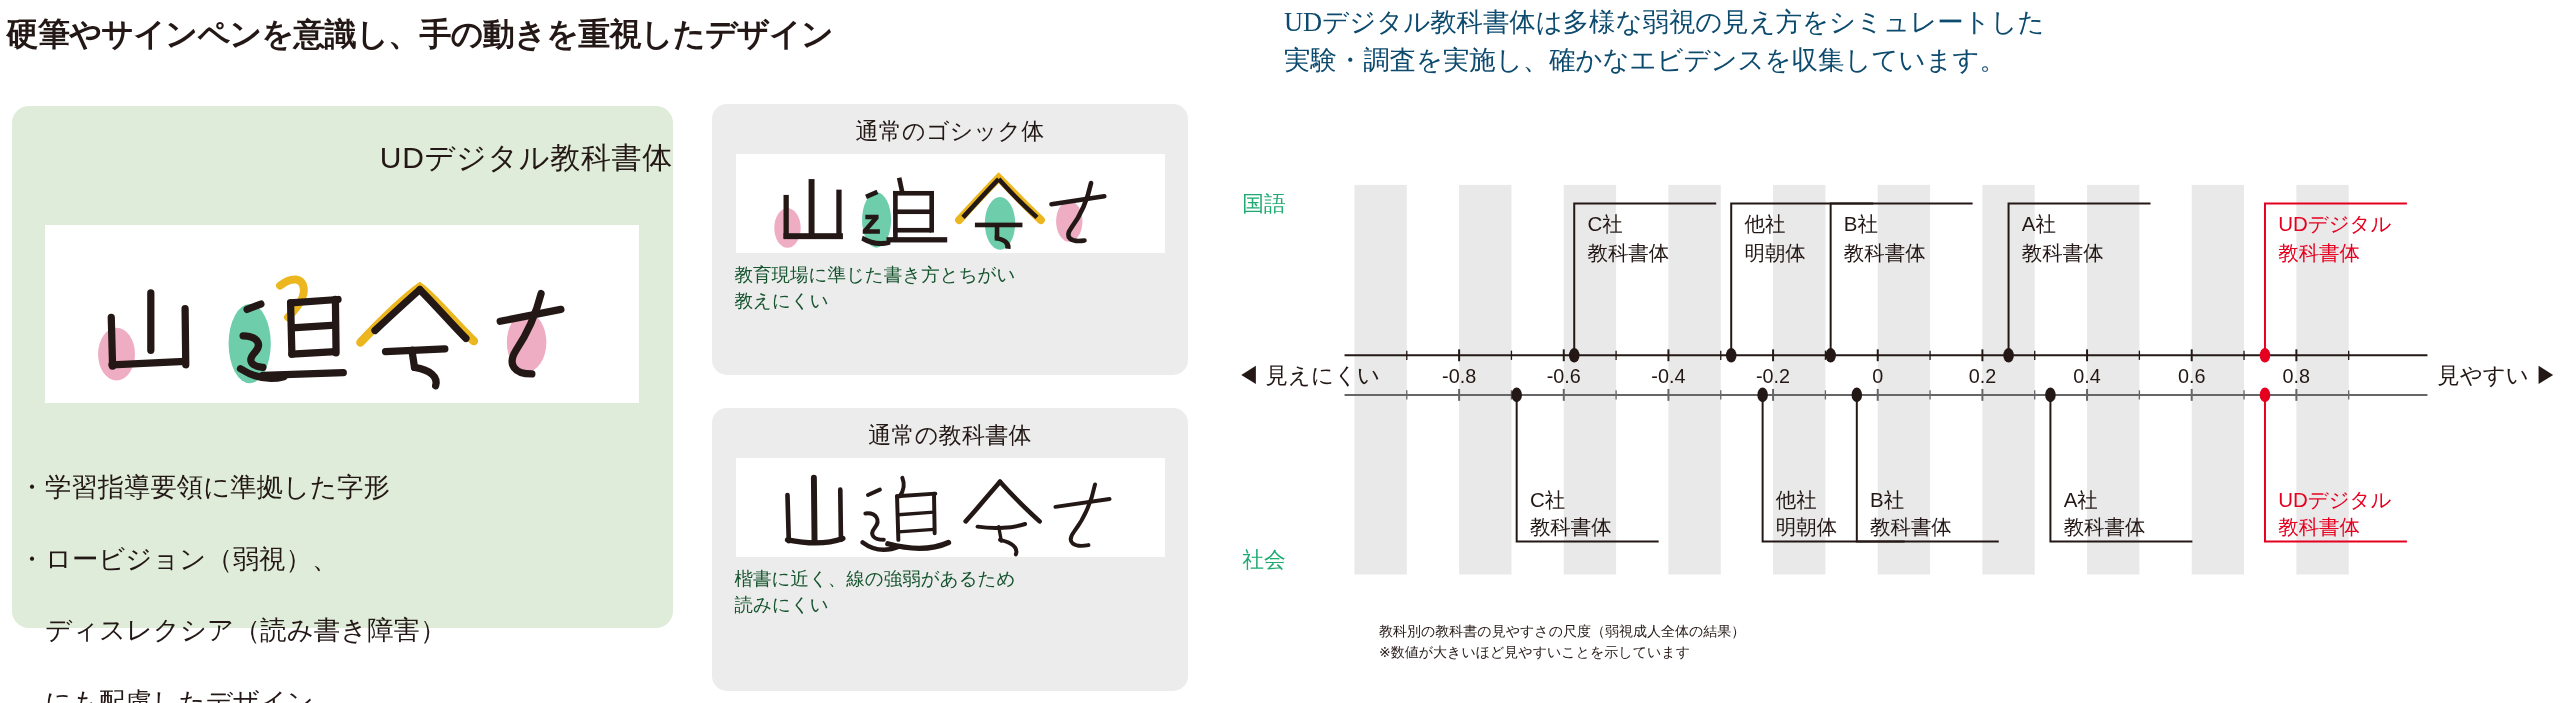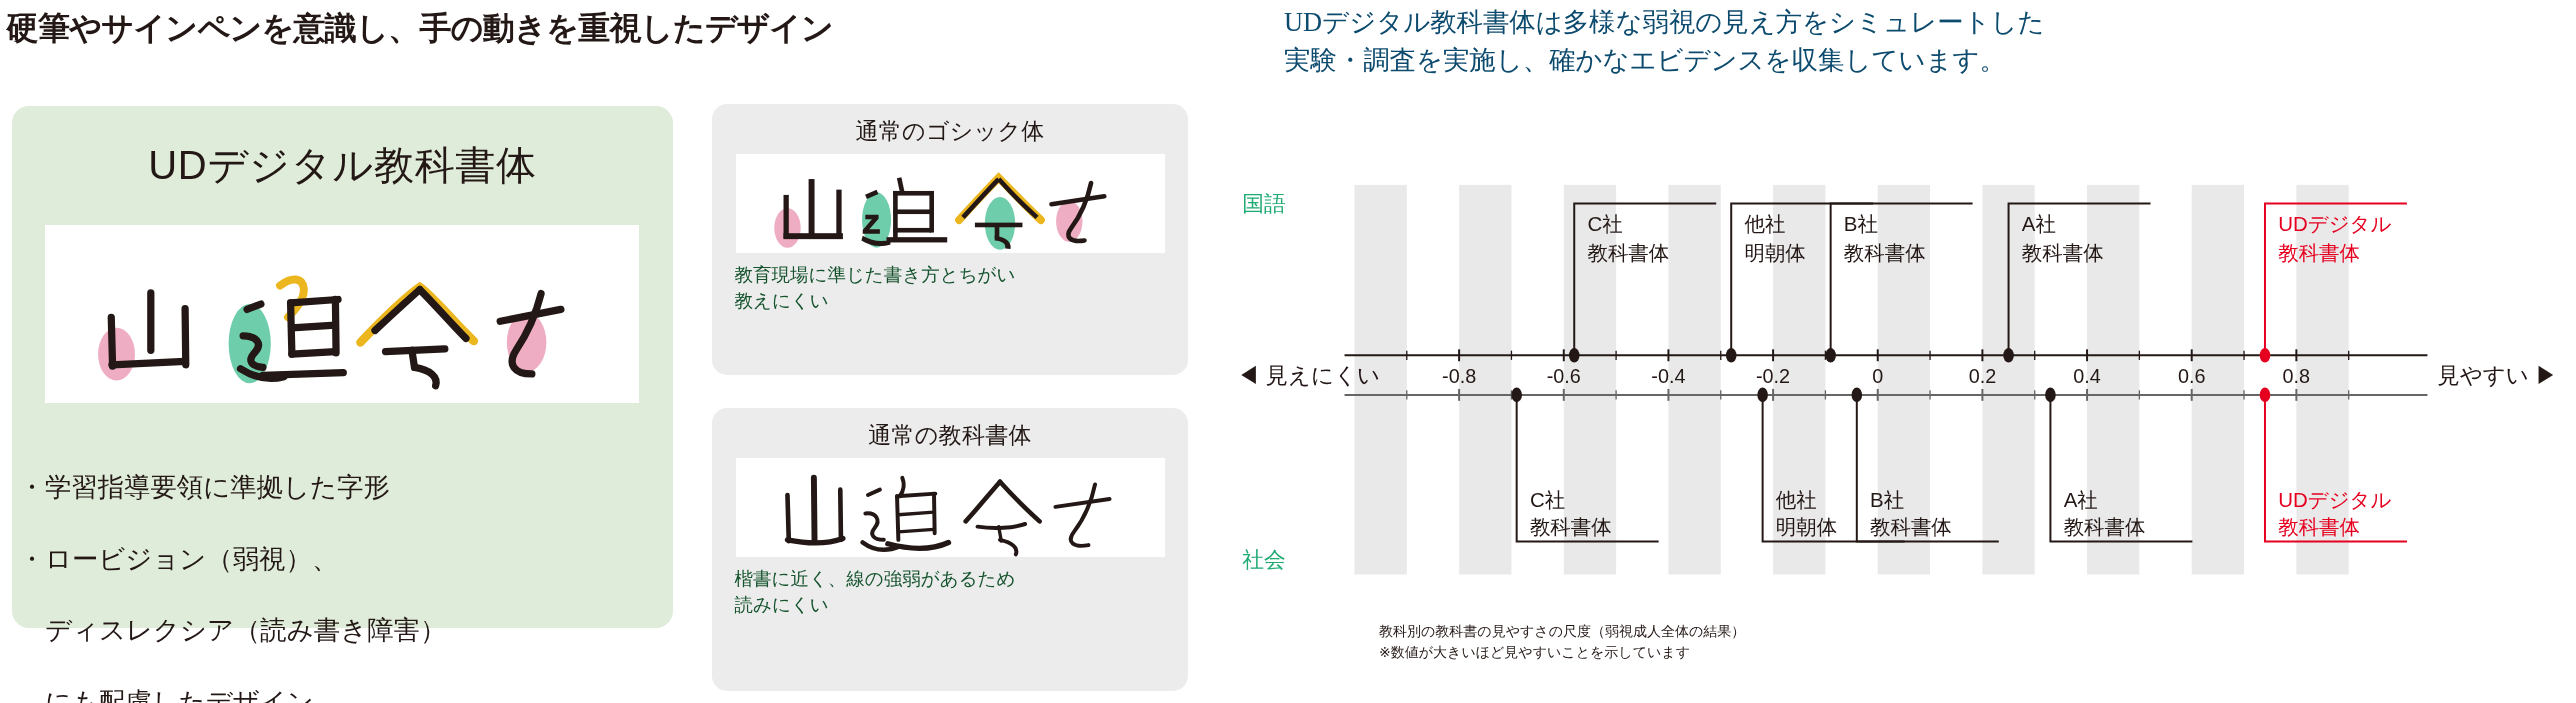--- a/index.html
+++ b/index.html
@@ -1,26 +1,26 @@
 <!DOCTYPE html>
 <html style="font-size:10.6px"><head>
 <meta charset="utf-8">
 <style>
   html,body{margin:0;padding:0;}
   body{width:2576px;height:703px;background:#ffffff;
        font-family:"Liberation Sans","DejaVu Sans",sans-serif;overflow:hidden;position:relative;}
 
   
-  #headline{position:absolute;left:6.6px;top:7px;width:1255px;height:42px;
+  #headline{position:absolute;left:6.6px;top:13px;width:1255px;height:42px;
             font-size:32px;font-weight:bold;color:#231815;letter-spacing:-0.7px;white-space:nowrap;}
 
   #green-card{position:absolute;left:12px;top:106px;width:661px;height:522px;
               background:#dfecd9;border-radius:17px;}
-  #green-card-title{position:absolute;left:0;top:32px;width:661px;text-align:center;
-                    font-size:40px;color:#231815;letter-spacing:0.7px;}
+  #green-card-title{position:absolute;left:0;top:32px;width:661px;text-align:right;
+                    font-size:30px;color:#231815;letter-spacing:0.7px;}
   #ud-sample-box{position:absolute;left:33px;top:119px;width:594px;height:178px;background:#fff;}
   .sample-svg{display:block;}
 
   #bullets{position:absolute;left:18.5px;top:436px;width:661px;
            font-size:26.4px;line-height:1.5;color:#231815;letter-spacing:0px;}
   #bullets div{white-space:nowrap;margin-top:32px;}
   .indent{padding-left:26.4px;}
 
   
   .mid-card{position:absolute;left:712px;width:476px;background:#ececec;border-radius:15px;}

